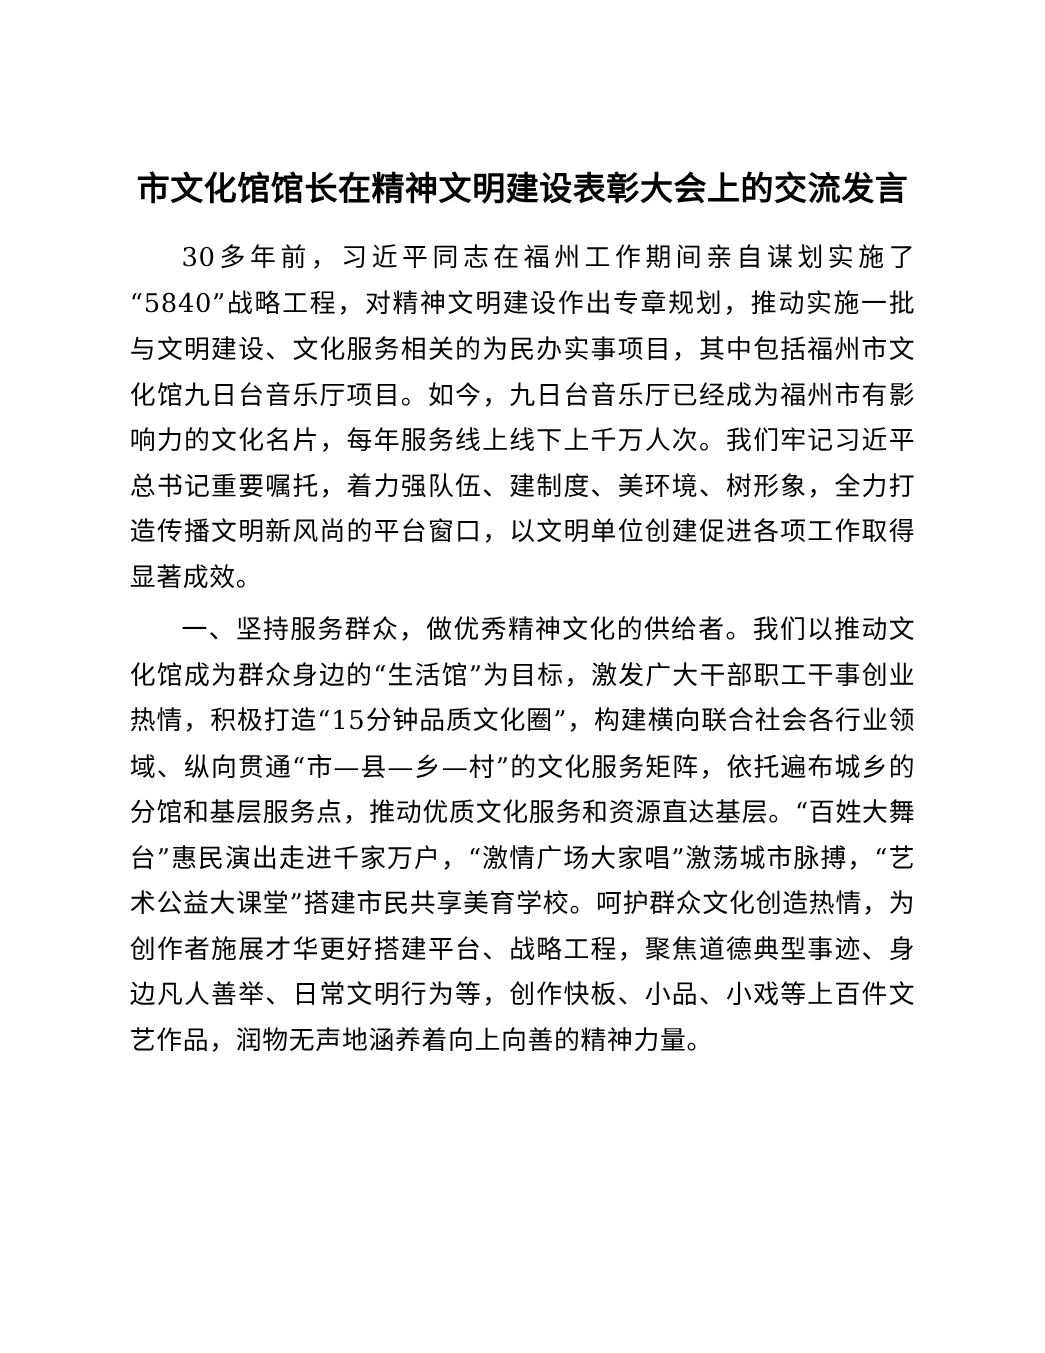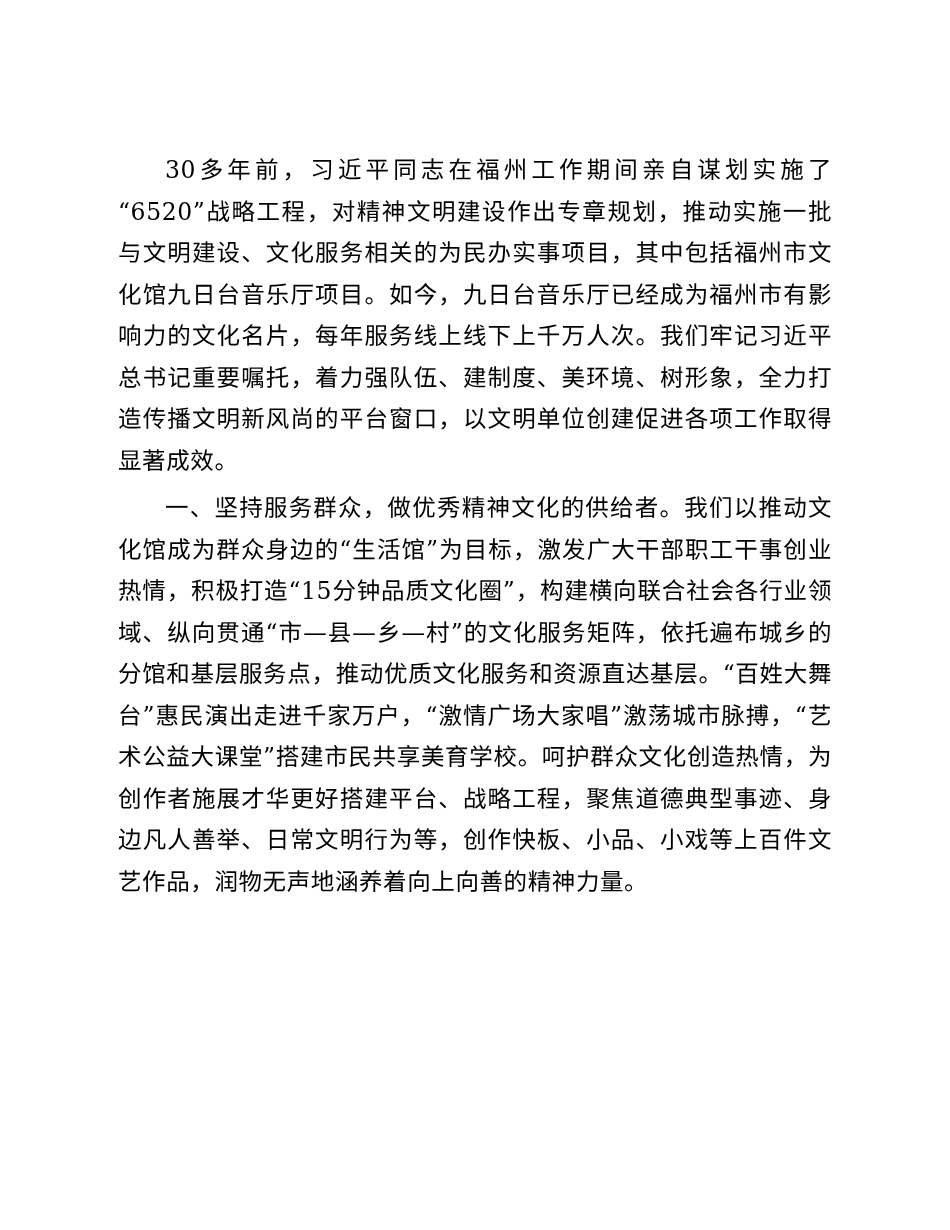--- a/index.html
+++ b/index.html
@@ -40,17 +40,18 @@
   .doc-body p {
     margin: 0 0 6px 0;
     text-indent: 2em;
     letter-spacing: 0.6px;
   }
 </style>
 </head>
 <body>
 
 <div class="page">
+  <h1 class="doc-title">市文化馆馆长在精神文明建设表彰大会上的交流发言</h1>
   <div class="doc-body">
-    <p>30多年前，习近平同志在福州工作期间亲自谋划实施了“6520”战略工程，对精神文明建设作出专章规划，推动实施一批与文明建设、文化服务相关的为民办实事项目，其中包括福州市文化馆九日台音乐厅项目。如今，九日台音乐厅已经成为福州市有影响力的文化名片，每年服务线上线下上千万人次。我们牢记习近平总书记重要嘱托，着力强队伍、建制度、美环境、树形象，全力打造传播文明新风尚的平台窗口，以文明单位创建促进各项工作取得显著成效。</p>
+    <p>30多年前，习近平同志在福州工作期间亲自谋划实施了“5840”战略工程，对精神文明建设作出专章规划，推动实施一批与文明建设、文化服务相关的为民办实事项目，其中包括福州市文化馆九日台音乐厅项目。如今，九日台音乐厅已经成为福州市有影响力的文化名片，每年服务线上线下上千万人次。我们牢记习近平总书记重要嘱托，着力强队伍、建制度、美环境、树形象，全力打造传播文明新风尚的平台窗口，以文明单位创建促进各项工作取得显著成效。</p>
     <p>一、坚持服务群众，做优秀精神文化的供给者。我们以推动文化馆成为群众身边的“生活馆”为目标，激发广大干部职工干事创业热情，积极打造“15分钟品质文化圈”，构建横向联合社会各行业领域、纵向贯通“市—县—乡—村”的文化服务矩阵，依托遍布城乡的分馆和基层服务点，推动优质文化服务和资源直达基层。“百姓大舞台”惠民演出走进千家万户，“激情广场大家唱”激荡城市脉搏，“艺术公益大课堂”搭建市民共享美育学校。呵护群众文化创造热情，为创作者施展才华更好搭建平台、战略工程，聚焦道德典型事迹、身边凡人善举、日常文明行为等，创作快板、小品、小戏等上百件文艺作品，润物无声地涵养着向上向善的精神力量。</p>
   </div>
 </div>
 
 </body></html>

